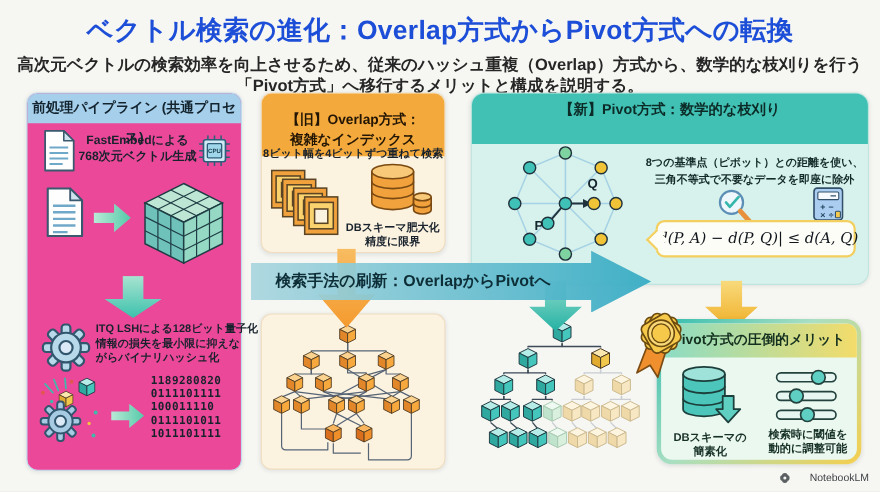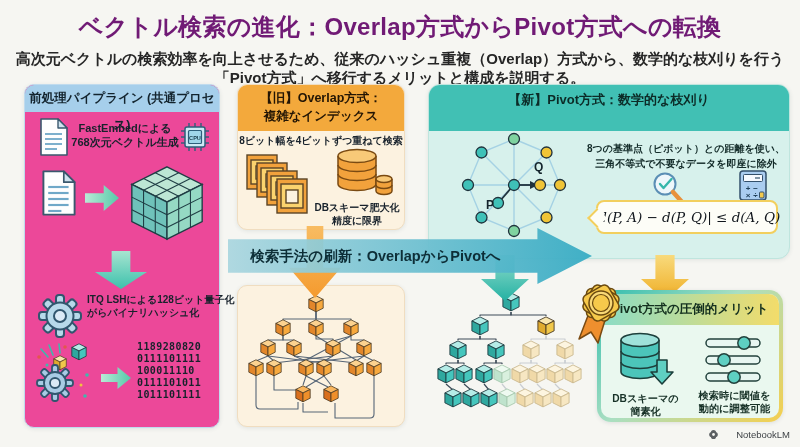--- a/index.html
+++ b/index.html
@@ -1,34 +1,34 @@
 <!DOCTYPE html>
 <html><head>
 <meta charset="utf-8">
 <style>
   html,body{margin:0;padding:0;background:#e9e9e6;}
   .canvas{position:relative;width:800px;height:447px;background:#f6f6f2;overflow:hidden;
           font-family:"Liberation Sans",sans-serif;color:#1b2430;}
   .abs{position:absolute;}
-  .title{top:11px;left:0;right:0;text-align:center;font-size:24px;font-weight:bold;color:#701a75;letter-spacing:.3px;}
+  .title{top:11px;left:0;right:0;text-align:center;font-size:24px;font-weight:bold;color:#1d4ed8;letter-spacing:.3px;}
   .subtitle{top:50px;left:0;right:0;text-align:center;font-size:15px;font-weight:bold;color:#262626;}
 
   .panel{position:absolute;border-radius:10px;box-shadow:0 1px 4px rgba(30,60,70,.10);}
   .panel-head{position:absolute;left:0;right:0;top:0;text-align:center;font-weight:bold;}
 
   
   .pre-panel{left:24px;top:84px;width:194px;height:342px;background:#ec4899;border:1px solid #c0dbee;z-index:1;}
   .pre-head{height:27px;line-height:27px;background:#a6cfeb;border-radius:9px 9px 0 0;font-size:12.5px;color:#13242e;}
   .txt-sm{font-weight:bold;font-size:10px;line-height:1.3;color:#18222c;white-space:nowrap;}
   .txt-md{font-weight:bold;font-size:11px;line-height:1.3;color:#18222c;text-align:center;}
   .binary{font-family:"DejaVu Sans Mono",monospace;font-size:10px;font-weight:bold;letter-spacing:.4px;line-height:1.2;color:#17222b;}
 
   
   .old-panel{left:237px;top:84px;width:166px;height:144px;background:#fcf2e0;border:1px solid #f0ddc0;z-index:1;}
-  .old-head{height:42px;background:#f3a93c;border-radius:9px 9px 0 0;font-size:12.5px;line-height:1.45;padding-top:4px;color:#231504;}
+  .old-head{height:42px;background:#f3a93c;border-radius:9px 9px 0 0;font-size:12.5px;line-height:1.45;padding-top:15px;color:#231504;}
   .old-graph-panel{left:237px;top:285px;width:166px;height:140px;background:#fcf2e0;border:1px solid #f0ddc0;z-index:1;}
 
   
   .new-panel{left:428px;top:84px;width:360px;height:173px;background:#d7f1ec;border:1px solid #bfe5de;border-radius:12px;z-index:1;}
   .new-head{height:46px;line-height:30px;background:#41c0b4;border-radius:11px 11px 0 0;font-size:13px;color:#0c2b27;}
 
   
   .arrow-right{clip-path:polygon(0 32%,55% 32%,55% 0,100% 50%,55% 100%,55% 68%,0 68%);
                background:linear-gradient(90deg,#b9ead6,#55caa9);}
   .arrow-down-teal{clip-path:polygon(32% 0,68% 0,68% 55%,100% 55%,50% 100%,0 55%,32% 55%);
@@ -176,20 +176,21 @@
         <rect x="19" y="2" width="8" height="42" rx="3"></rect>
         <rect x="19" y="2" width="8" height="42" rx="3" transform="rotate(45 23 23)"></rect>
         <rect x="19" y="2" width="8" height="42" rx="3" transform="rotate(90 23 23)"></rect>
         <rect x="19" y="2" width="8" height="42" rx="3" transform="rotate(135 23 23)"></rect>
       </g>
       <circle cx="23" cy="23" r="13.5" fill="#b7d9ea" stroke="#31566e" stroke-width="2"></circle>
       <circle cx="23" cy="23" r="6" fill="#dbeaf6" stroke="#31566e" stroke-width="2"></circle>
     </svg>
     <div class="abs txt-sm" style="left:62px;top:208px">
       <div>ITQ LSHによる128ビット量子化</div>
+      <div>情報の損失を最小限に抑えな</div>
       <div>がらバイナリハッシュ化</div>
     </div>
 
     <svg class="abs" style="left:10px;top:256px" width="62" height="68" viewBox="0 0 62 68">
       <g stroke="#3fb9ac" stroke-width="1.6" stroke-linecap="round">
         <line x1="6" y1="8" x2="13" y2="16"></line>
           <line x1="14" y1="4" x2="18" y2="14"></line>
           <line x1="24" y1="3" x2="25" y2="12"></line>
       </g>
       <circle cx="4" cy="16" r="1.8" fill="#e2574d"></circle>

